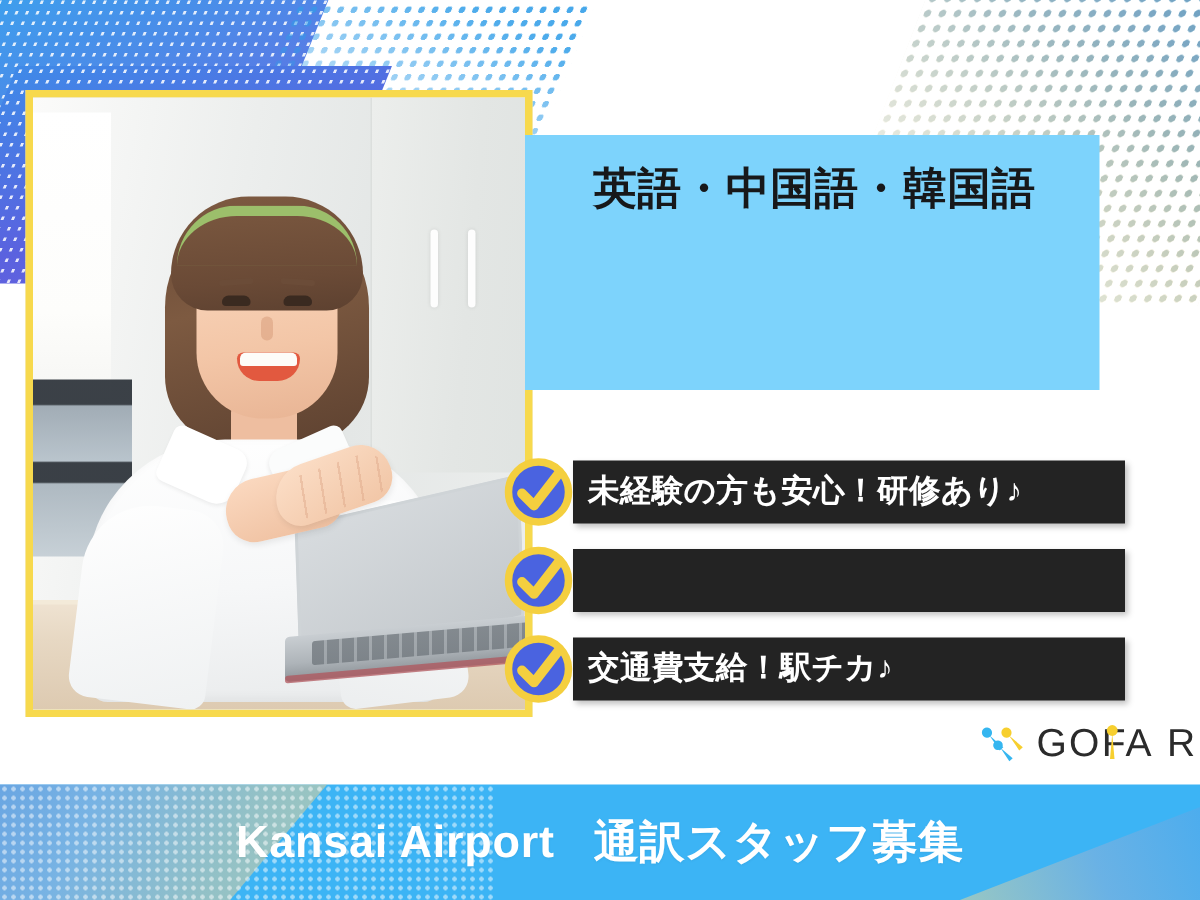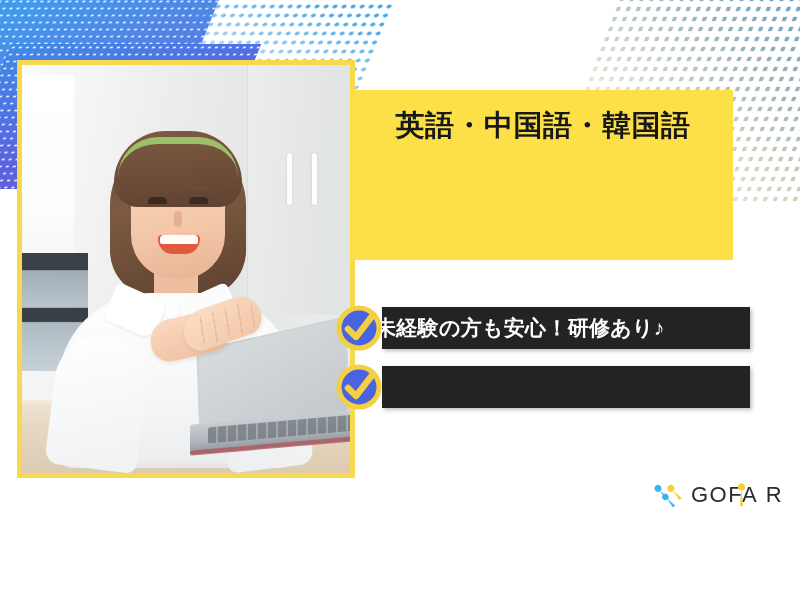--- a/index.html
+++ b/index.html
@@ -151,21 +151,21 @@
     background:linear-gradient(160deg,#fcdfc8 0%,#f1c5a5 100%);
     border-radius:30px 26px 22px 20px;transform:rotate(-19deg);
     box-shadow:0 2px 4px rgba(0,0,0,.08);}
   #ph-fingers{left:168px;top:244px;width:70px;height:30px;
     background:repeating-linear-gradient(100deg,rgba(221,166,135,.45) 0 1.5px,transparent 1.5px 13px);
     transform:rotate(-19deg);border-radius:20px;}
 
   
   #headline-banner{
     position:absolute;left:350px;top:90px;width:383px;height:170px;
-    background:#fde047;
+    background:#7dd3fc;
   }
   #headline-sub{
     position:absolute;left:14px;top:16px;width:358px;
     font-family:"Liberation Serif","DejaVu Serif",serif;
     font-weight:700;color:#17181a;
     font-size:29px;letter-spacing:.5px;white-space:nowrap;
     text-align:center;
   }
   #headline-main{
     position:absolute;left:8px;top:54px;width:368px;
@@ -176,35 +176,35 @@
   }
 
   
   #checklist{position:absolute;left:336px;top:307px;width:420px;}
   .check-row{position:relative;height:47px;margin-bottom:12px;}
   .check-bar{
     position:absolute;left:46px;top:0;width:368px;height:42px;
     background:#232323;box-shadow:2px 2px 4px rgba(0,0,0,.25);
   }
   .check-label{
-    position:absolute;left:39px;top:0;height:42px;line-height:42px;
+    position:absolute;left:56px;top:0;height:42px;line-height:42px;
     color:#ffffff;font-weight:700;font-size:21px;letter-spacing:.3px;
     white-space:nowrap;
     text-align:right;
   }
   .check-circle{
     position:absolute;left:0;top:-2px;width:46px;height:46px;z-index:3;
   }
 
   
   #logo{position:absolute;left:653px;top:478px;width:130px;height:36px;}
   #logo-mark{position:absolute;left:0;top:2px;width:34px;height:30px;}
   #logo-text{
     position:absolute;left:38px;top:0;height:34px;line-height:34px;
-    font-size:22px;letter-spacing:1.5px;color:#2b2b2b;font-weight:400;
+    font-size:26px;letter-spacing:1.5px;color:#2b2b2b;font-weight:400;
   }
   #logo-pin{
     position:absolute;left:84px;top:5px;width:9px;height:24px;
   }
 
   
   #bottom-banner{
     position:absolute;left:0;top:523px;width:800px;height:77px;
     background:#3cb4f5;overflow:hidden;
   }
@@ -309,20 +309,28 @@
     </div>
 
     <div class="check-row">
       <div class="check-bar"></div>
       <svg class="check-circle" viewBox="0 0 46 46">
         <circle cx="23" cy="23" r="20" fill="#4a63e0" stroke="#f4cf3f" stroke-width="5"></circle>
         <path d="M12 24 L20 32 L37 10" fill="none" stroke="#f4cf3f" stroke-width="6.5" stroke-linecap="round" stroke-linejoin="round"></path>
       </svg>
     </div>
 
+    <div class="check-row">
+      <div class="check-bar"></div>
+      <div class="check-label">交通費支給！駅チカ♪</div>
+      <svg class="check-circle" viewBox="0 0 46 46">
+        <circle cx="23" cy="23" r="20" fill="#4a63e0" stroke="#f4cf3f" stroke-width="5"></circle>
+        <path d="M12 24 L20 32 L37 10" fill="none" stroke="#f4cf3f" stroke-width="6.5" stroke-linecap="round" stroke-linejoin="round"></path>
+      </svg>
+    </div>
 
   </div>
 
   <div id="logo">
     <svg id="logo-mark" viewBox="0 0 34 30">
       <g transform="rotate(-42 10 14)">
         <circle cx="10" cy="6.5" r="3.4" fill="#35b6f0"></circle>
         <path d="M10 9 L11.6 21 L8.4 21 Z" fill="#35b6f0"></path>
       </g>
       <g transform="rotate(-42 23 14)">
@@ -334,14 +342,23 @@
         <path d="M17 17.4 L18.5 28 L15.5 28 Z" fill="#35b6f0"></path>
       </g>
     </svg>
     <div id="logo-text"><span>GOFA</span><span style="opacity:0">I</span><span>R</span></div>
     <svg id="logo-pin" viewBox="0 0 9 24">
       <circle cx="4.5" cy="4" r="3.6" fill="#f7cf2e"></circle>
       <path d="M4.5 6 L6 23 L3 23 Z" fill="#f7cf2e"></path>
     </svg>
   </div>
 
+  <div id="bottom-banner">
+    <div id="bb-tri-left"></div>
+    <div id="bb-dots"></div>
+    <div id="bb-tri-right"></div>
+    <div id="bb-text">
+      <span id="bb-en">Kansai Airport</span>
+      <span id="bb-jp">通訳スタッフ募集</span>
+    </div>
+  </div>
 
 </div>
 
 </body></html>

